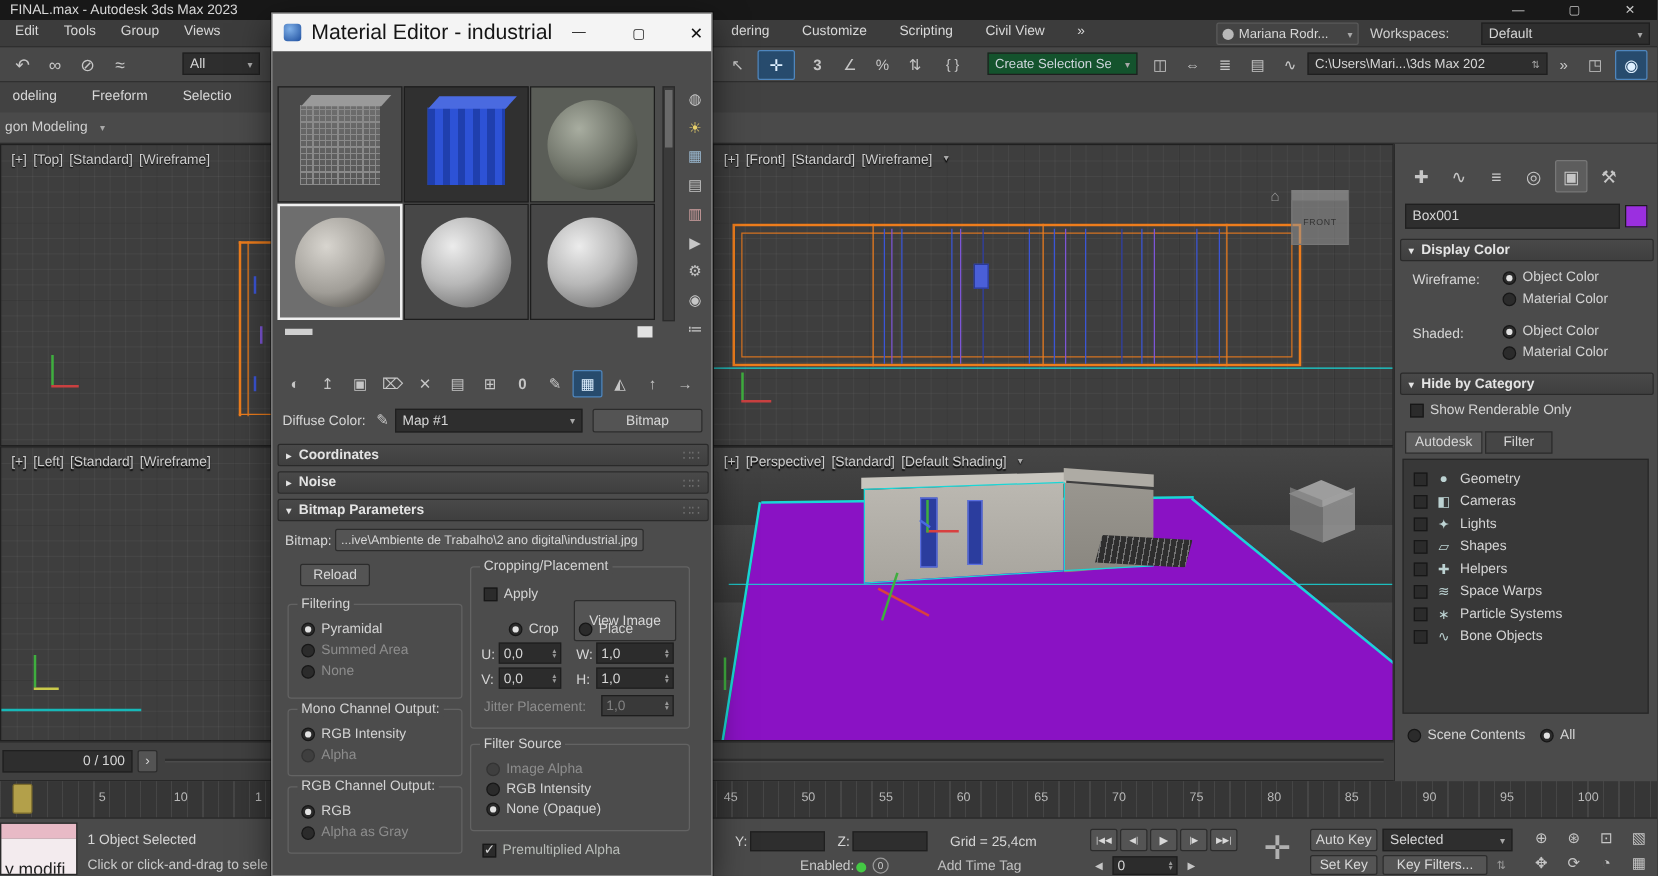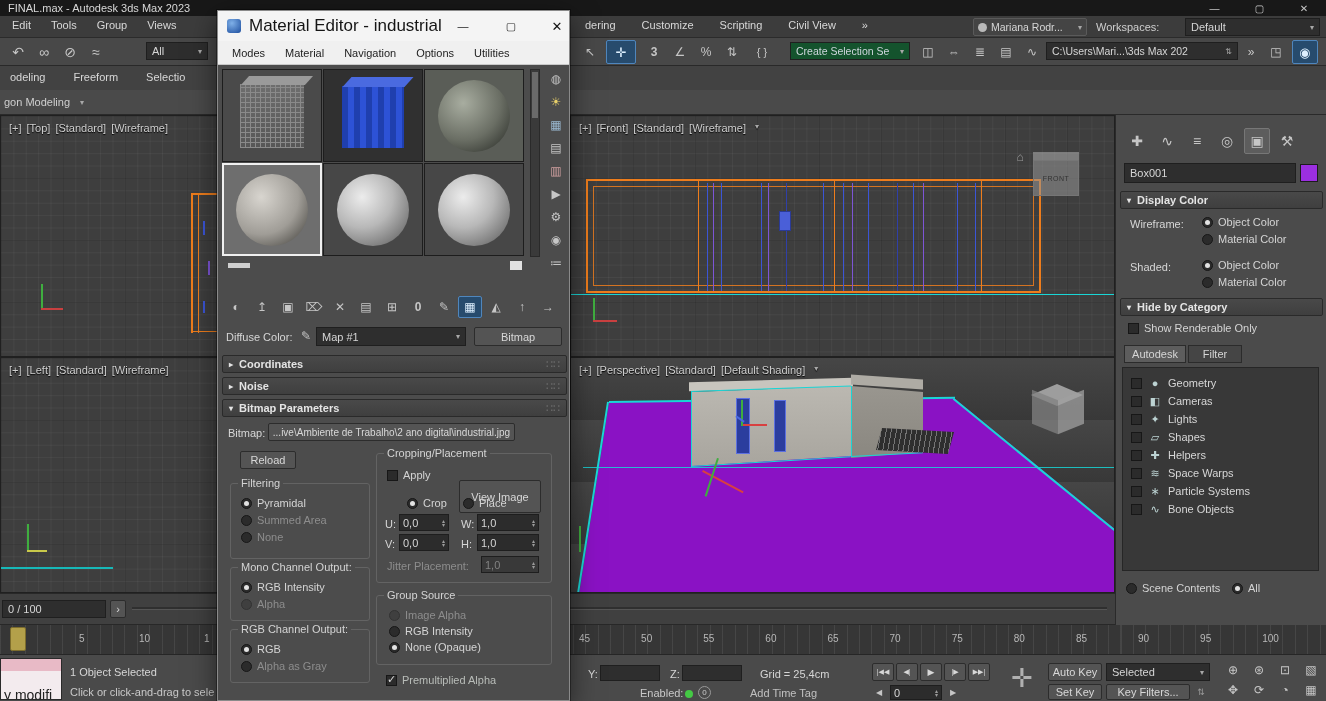--- a/index.html
+++ b/index.html
@@ -365,21 +365,21 @@
         <span class="radio"></span>
         <span>Scene Contents</span>
       </div>
     <div class="opt" style="left:116px;top:466px">
         <span class="radio on"></span>
         <span>All</span>
       </div>
   </div>
 
   <div class="abs" style="left:0;top:593px;width:1115px;height:32px;background:#404040;border-top:1px solid #282828;border-bottom:1px solid #282828">
-    <div class="sunken" style="left:2px;top:6px;width:104px;height:18px;justify-content:flex-start">
+    <div class="sunken" style="left:2px;top:6px;width:104px;height:18px;justify-content:flex-end">
       <span>0 / 100</span>
     </div>
     <div class="btn" style="left:110px;top:6px;width:16px;height:18px">
         <span>›</span>
       </div>
     <div style="position:absolute;left:132px;top:13px;width:975px;height:3px;background:#2f2f2f;border-bottom:1px solid #555"></div>
   </div>
 
   <div class="abs" style="left:0;top:625px;width:1326px;height:30px;background:#363636;border-bottom:1px solid #262626;background-image:repeating-linear-gradient(90deg,rgba(255,255,255,.08) 0 1px,transparent 1px 12.45px)">
     <div style="position:absolute;left:10px;top:2px;width:16px;height:24px;background:#b3a04a;border:1px solid #7d6d2c;border-radius:2px"></div>
@@ -480,28 +480,20 @@
   <div class="abs" style="left:217px;top:10px;width:353px;height:691px;background:#4c4c4c;border:1px solid #8a8a8a;box-shadow:0 8px 26px rgba(0,0,0,.55),0 0 0 1px rgba(0,0,0,.35);z-index:50">
 
     <div style="position:absolute;left:0;top:0;width:100%;height:30px;background:#f4f4f4;display:flex;align-items:center">
       <span style="width:14px;height:14px;border-radius:3px;background:radial-gradient(circle at 35% 30%,#7fb0e8,#1d4e9e);margin:0 8px 0 9px;flex:none"></span>
       <span class="me-title" style="font-size:17px">Material Editor - industrial</span>
       <span class="ic" style="left:232px;top:6px;width:26px;height:18px;color:#222;font-size:11px">—</span>
       <span class="ic" style="left:280px;top:6px;width:26px;height:18px;color:#222;font-size:11px">▢</span>
       <span class="ic" style="left:326px;top:2px;width:26px;height:26px;color:#111;font-size:13px">✕</span>
     </div>
 
-    <div style="position:absolute;left:0;top:30px;width:100%;height:24px;background:#f0f0f0;border-bottom:1px solid #c9c9c9;display:flex;align-items:center;padding-left:4px">
-
-    <span class="dmenu-item">Modes</span>
-        <span class="dmenu-item">Material</span>
-        <span class="dmenu-item">Navigation</span>
-        <span class="dmenu-item">Options</span>
-        <span class="dmenu-item">Utilities</span>
-      </div>
 
     <div class="slot" style="left:4px;top:58px;background:#4a4a4a">
       <div style="position:absolute;left:17px;top:14px;width:64px;height:64px;background:repeating-linear-gradient(0deg,#8a8a8a 0 1px,transparent 1px 5px),repeating-linear-gradient(90deg,#8a8a8a 0 1px,transparent 1px 5px),linear-gradient(#6e6e6e,#565656)"></div>
       <div style="position:absolute;left:17px;top:6px;width:64px;height:9px;background:#9a9a9a;transform:skewX(-42deg) translateX(5px)"></div>
     </div>
     <div class="slot" style="left:105px;top:58px;background:#303030">
       <div style="position:absolute;left:18px;top:16px;width:62px;height:62px;background:repeating-linear-gradient(90deg,#1f3fae 0 6px,#2d52d6 6px 12px)"></div>
       <div style="position:absolute;left:18px;top:7px;width:62px;height:10px;background:#4a6ae0;transform:skewX(-42deg) translateX(5px)"></div>
     </div>
     <div class="slot" style="left:206px;top:58px;background:#5a5d57">
@@ -673,21 +665,21 @@
       <div class="spin dis" style="left:104px;top:102px;width:58px">
           <span>1,0</span>
           <span class="arrows">
             <span>▴</span>
             <span>▾</span>
           </span>
         </div>
     </div>
 
     <div class="group" style="left:158px;top:584px;width:176px;height:70px">
-      <span class="glabel">Group Source</span>
+      <span class="glabel">Filter Source</span>
       <div class="opt dis" style="left:12px;top:12px">
           <span class="radio dis"></span>
           <span>Image Alpha</span>
         </div>
       <div class="opt" style="left:12px;top:28px">
           <span class="radio"></span>
           <span>RGB Intensity</span>
         </div>
       <div class="opt" style="left:12px;top:44px">
           <span class="radio on"></span>

